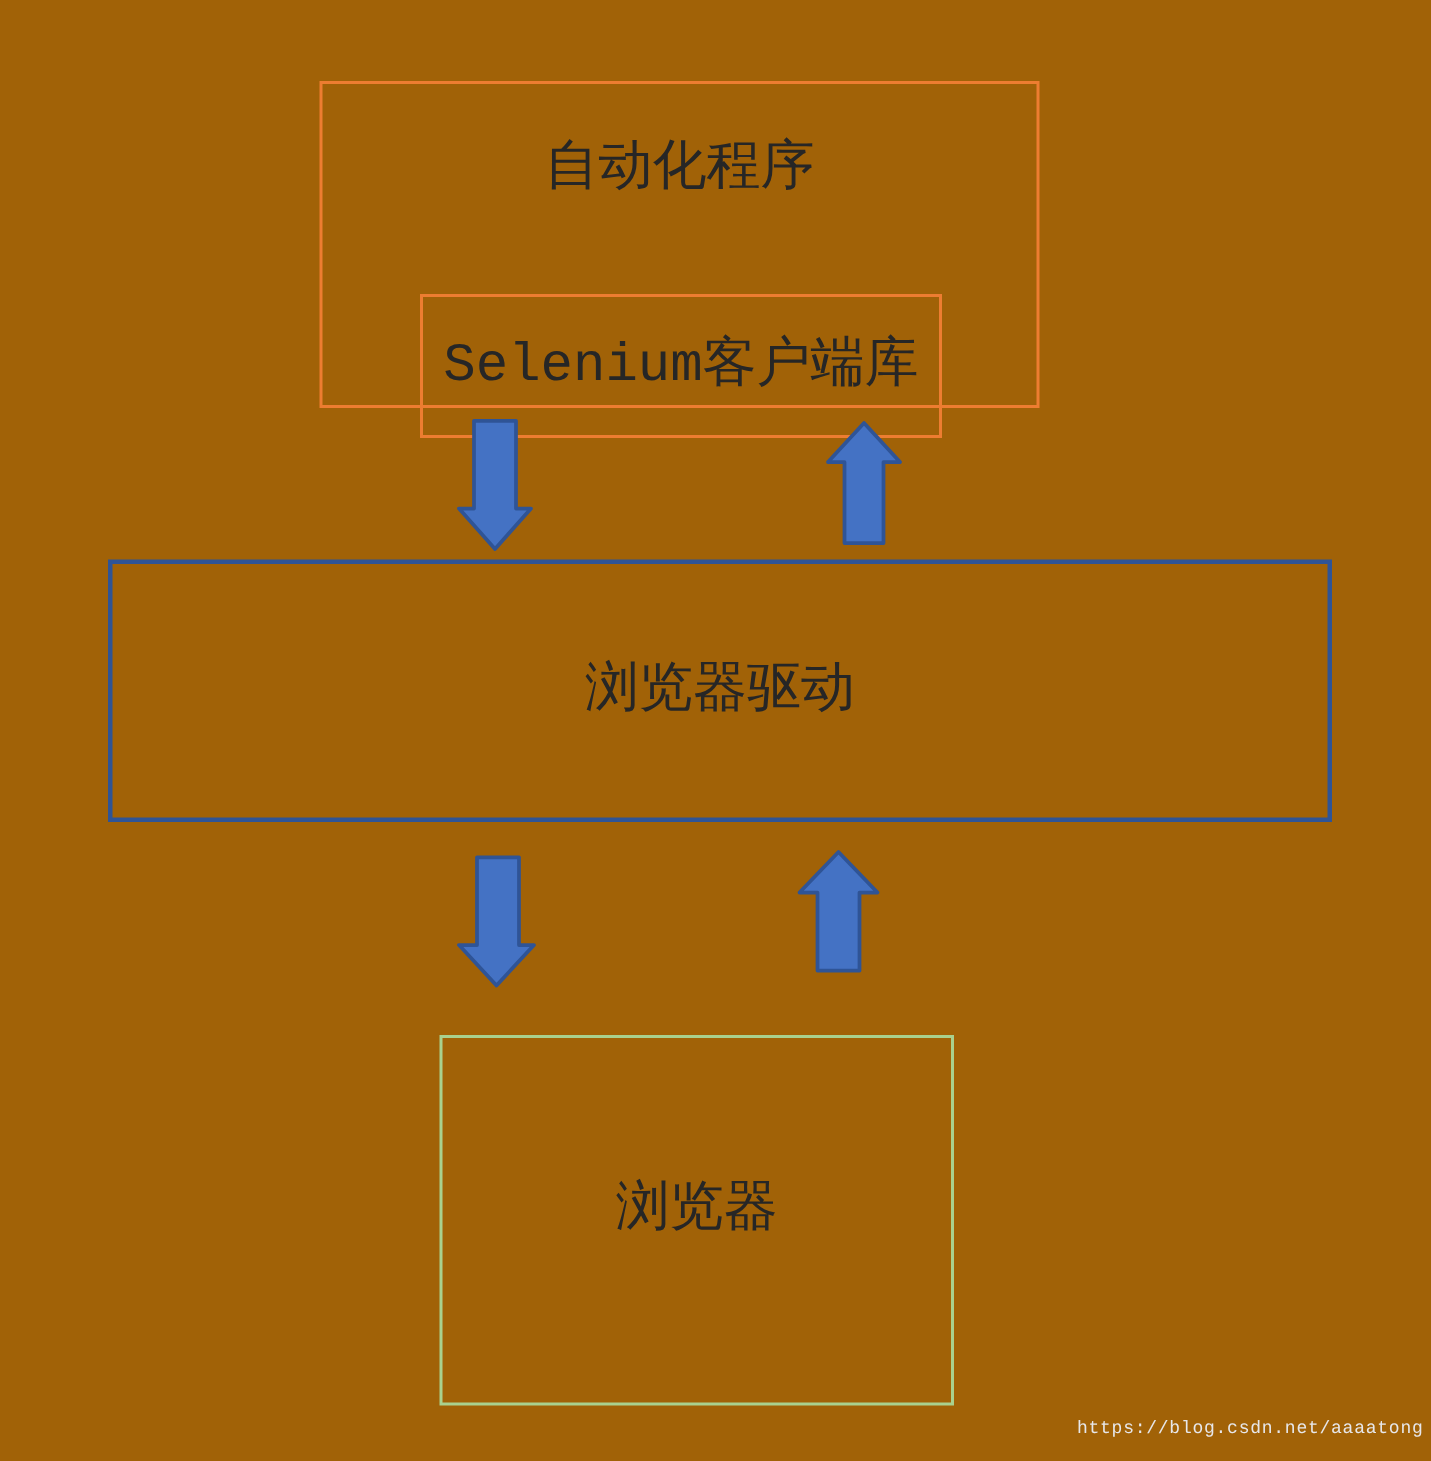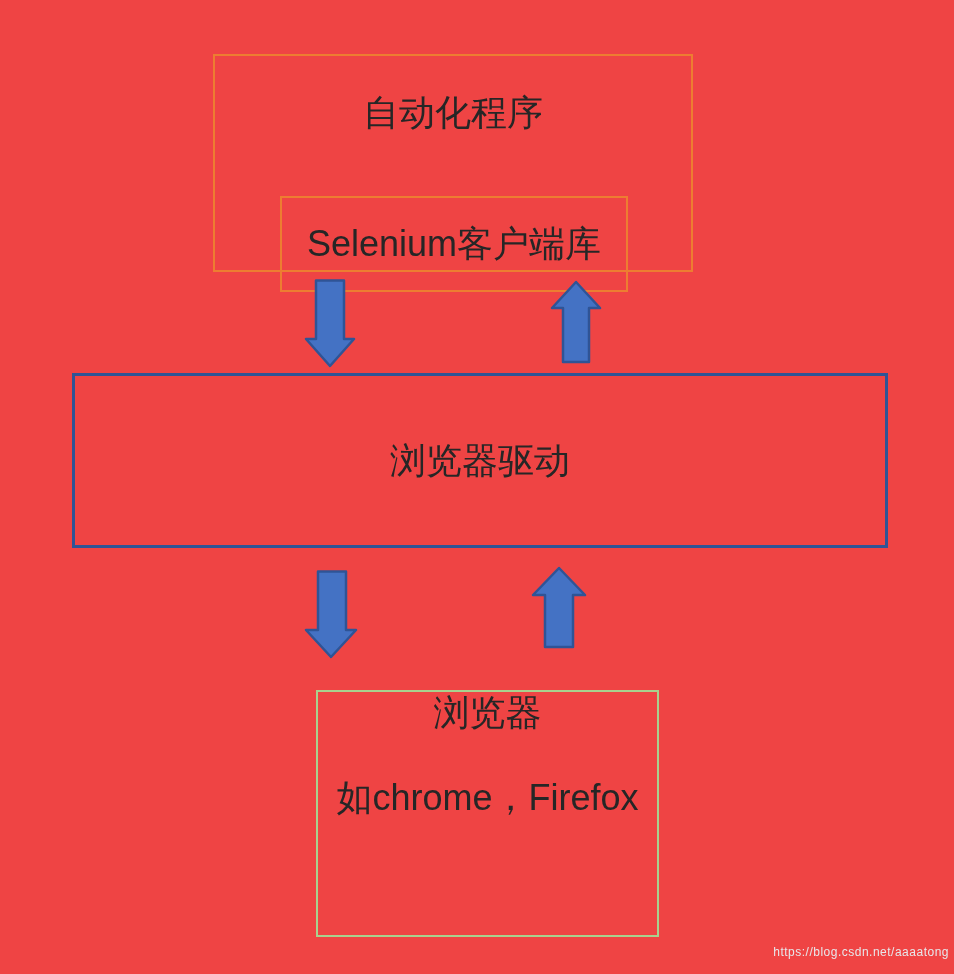--- a/index.html
+++ b/index.html
@@ -5,22 +5,23 @@
   * { margin: 0; padding: 0; box-sizing: border-box; }
   html, body { background: #ffffff; }
   body {
     font-family: "Liberation Sans", "DejaVu Sans", sans-serif;
     color: #262626;
   }
   .canvas {
     position: relative;
     width: 954px;
     height: 974px;
-    background: #ef4444;
+    background: #a16207;
     overflow: hidden;
+    font-family: Liberation Mono, monospace;
   }
   .box { position: absolute; background: #ffffff00; }
   .box-text {
     width: 100%;
     text-align: center;
     font-size: 36px;
     line-height: 1.15;
     color: #262626;
     white-space: nowrap;
   }
@@ -50,24 +51,23 @@
     align-items: center; justify-content: center;
     gap: 33px;
   }
 
   
   .bottom-box {
     left: 293px; top: 690px;
     width: 343px; height: 247px;
     border: 2px solid #A9D18E;
     display: flex; flex-direction: column;
-    align-items: center; 
+    align-items: center; justify-content: center;
     gap: 44px;
     padding-bottom: 14px;
-    margin-left: 23px;
   }
 
   .arrow { position: absolute; }
 
   .watermark {
     position: absolute;
     right: 5px; top: 945px;
     font-size: 12px;
     color: #e7e7ea;
     letter-spacing: 0.5px;
@@ -101,18 +101,17 @@
   <svg class="arrow" style="left:303px; top:570px;" width="56" height="89" viewBox="0 0 56 89" aria-hidden="true">
     <polygon points="15,1.5 43,1.5 43,60 53,60 28,87 3,60 15,60" fill="#4472C4" stroke="#2F5496" stroke-width="2.5" stroke-linejoin="round"></polygon>
   </svg>
 
   <svg class="arrow" style="left:531px; top:566px;" width="56" height="83" viewBox="0 0 56 83" aria-hidden="true">
     <polygon points="28,2 54,29 42,29 42,81 14,81 14,29 2,29" fill="#4472C4" stroke="#2F5496" stroke-width="2.5" stroke-linejoin="round"></polygon>
   </svg>
 
   <div class="box bottom-box">
     <div class="box-text">浏览器</div>
-    <div class="box-text">如chrome，Firefox</div>
   </div>
 
   <div class="watermark">https://blog.csdn.net/aaaatong</div>
 
 </div>
 
 </body></html>

